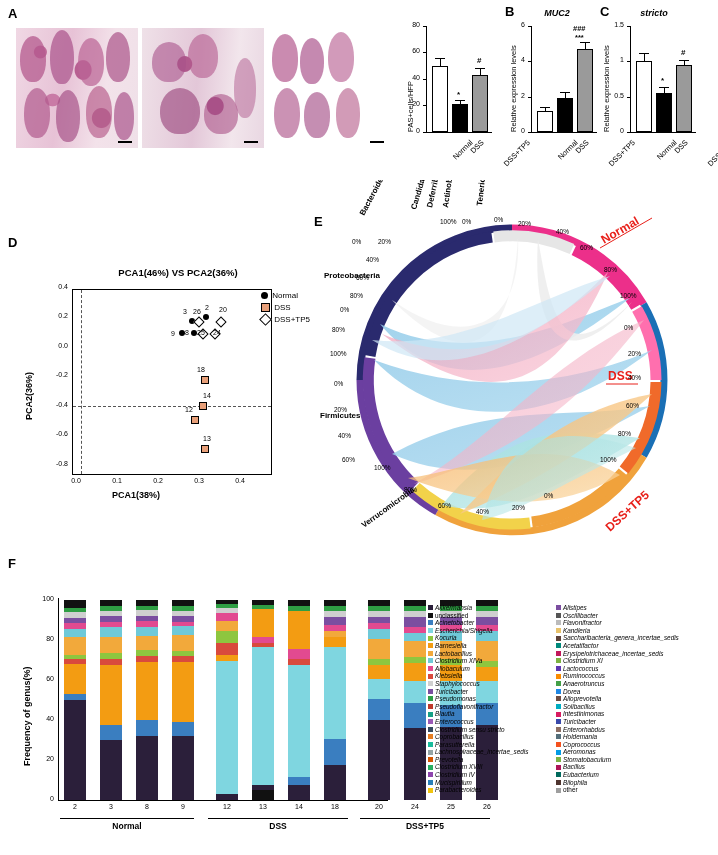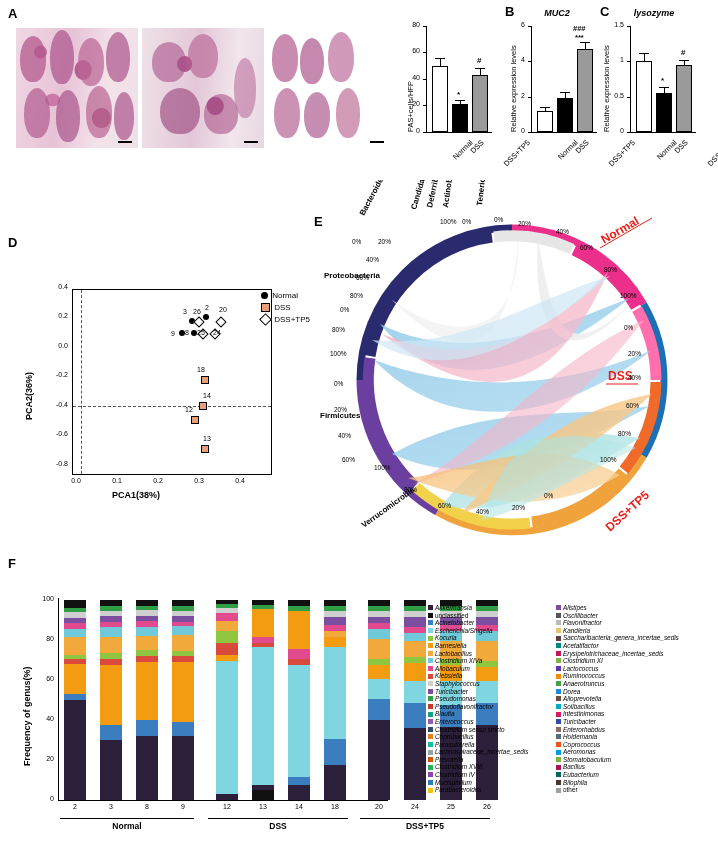--- a/index.html
+++ b/index.html
@@ -182,21 +182,21 @@
     <div class="errcap" style="left:75px;top:38px;width:10px;"></div>
   <div class="sig" style="left:70px;top:29px;font-size:7.5px;">***</div>
   <div class="sig" style="left:68px;top:20px;font-size:7.5px;">###</div>
   <div class="barlabel" style="left:44px;top:134px;">Normal</div>
   <div class="barlabel" style="left:64px;top:134px;">DSS</div>
   <div class="barlabel" style="left:92px;top:134px;">DSS+TP5</div>
 </div>
 
 <div class="chartbox" style="left:600px;top:4px;width:110px;height:165px;">
   <div class="panel-letter" style="left:0;top:0;">C</div>
-  <div class="ctitle" style="left:14px;top:4px;width:80px;">lysozyme</div>
+  <div class="ctitle" style="left:14px;top:4px;width:80px;">stricto</div>
   <div class="ylab" style="left:2px;top:128px;">Relative expression levels</div>
   <div class="axis-y" style="left:30px;top:22px;height:106px;"></div>
   <div class="axis-x" style="left:30px;top:128px;width:66px;"></div>
   <div class="tick" style="left:27px;top:128px;"></div>
     <div class="ticklabel" style="left:2px;top:123px;width:22px;">0</div>
   <div class="tick" style="left:27px;top:93px;"></div>
     <div class="ticklabel" style="left:2px;top:88px;width:22px;">0.5</div>
   <div class="tick" style="left:27px;top:57px;"></div>
     <div class="ticklabel" style="left:2px;top:52px;width:22px;">1</div>
   <div class="tick" style="left:27px;top:22px;"></div>
@@ -213,20 +213,21 @@
   <div class="err" style="left:84px;top:56px;height:6px;"></div>
     <div class="errcap" style="left:79px;top:56px;width:10px;"></div>
   <div class="sig" style="left:81px;top:44px;">#</div>
   <div class="barlabel" style="left:48px;top:134px;">Normal</div>
   <div class="barlabel" style="left:68px;top:134px;">DSS</div>
   <div class="barlabel" style="left:96px;top:134px;">DSS+TP5</div>
 </div>
 
 <div id="panelD">
   <div class="panel-letter" style="left:0;top:30px;">D</div>
+  <div id="pcaTitle">PCA1(46%) VS PCA2(36%)</div>
 
   <div id="pcaPlot">
 
     <div class="dashh" style="left:0;top:116px;width:198px;"></div>
     <div class="dashv" style="left:8px;top:0;height:184px;"></div>
 
     <div class="pcapt pt-normal" style="left:116px;top:28px;"></div>
     <div class="ptlabel" style="left:110px;top:18px;">3</div>
 
     <div class="pcapt pt-normal" style="left:130px;top:24px;"></div>

